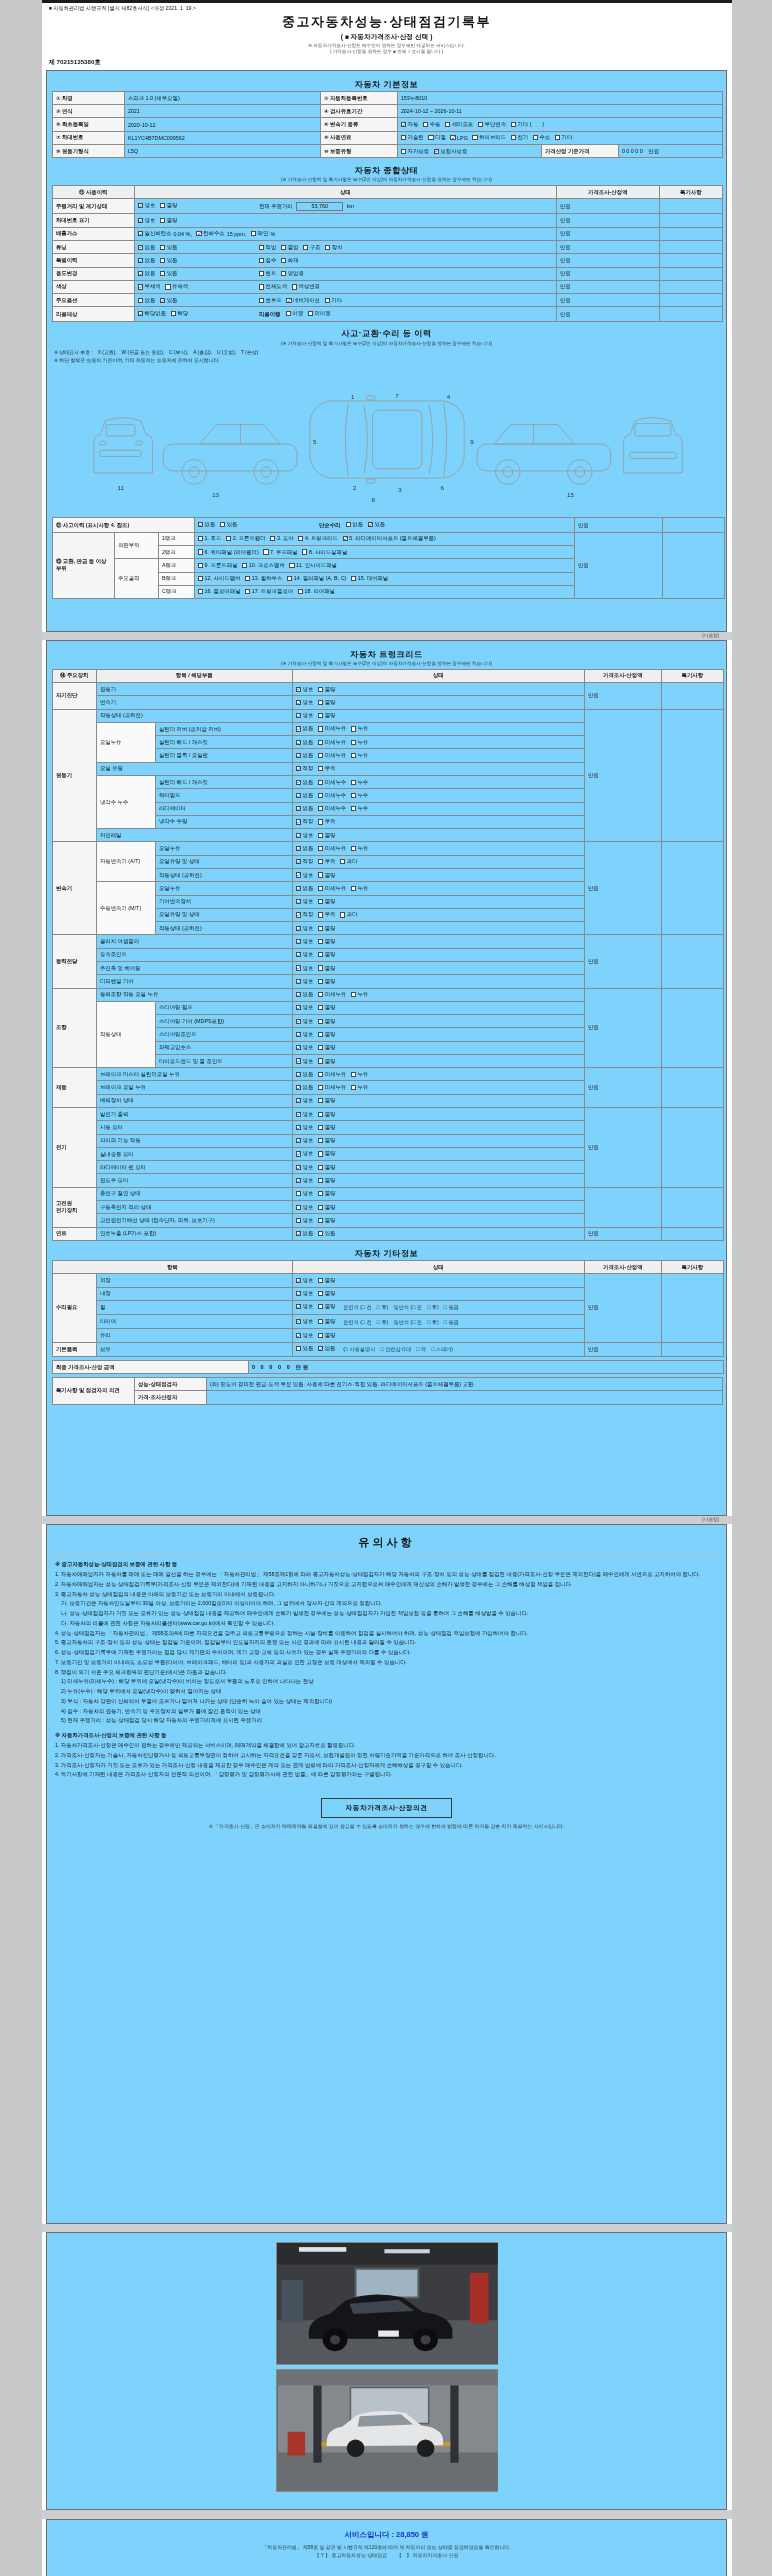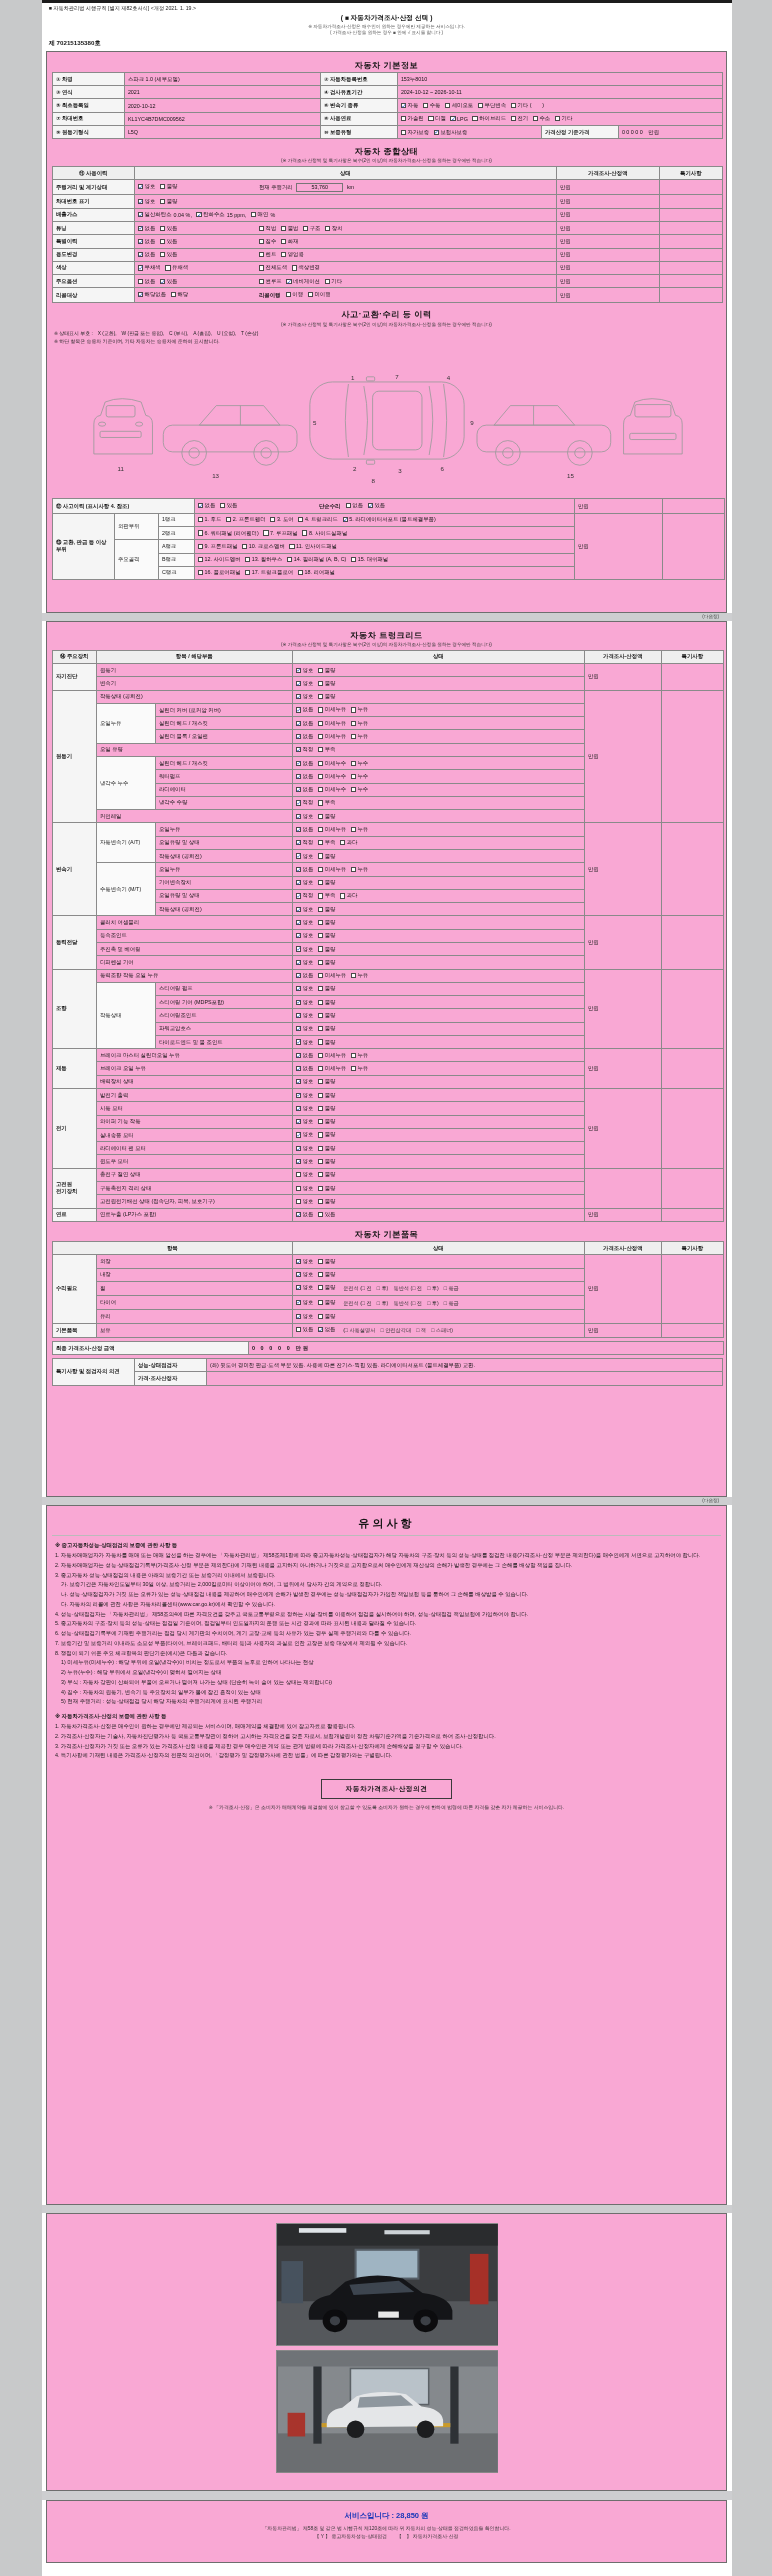--- a/index.html
+++ b/index.html
@@ -5,21 +5,21 @@
   *{box-sizing:border-box;margin:0;padding:0}
   body{width:773px;height:2576px;overflow:hidden;background:#c8c9ca;font-family:"Liberation Sans","DejaVu Sans",sans-serif;color:#151515}
   .sheet{width:690px;margin:0 auto;background:#fff;min-height:2576px;padding:0 4.1px 15.5px}
   .topline{height:2.6px;background:#1c1c1c;margin:0 -4.1px}
   .header{padding:2.6px 3.1px 3.1px}
   .form-ref{font-size:5.2px;color:#222}
   .title{text-align:center;font-size:13px;font-weight:bold;letter-spacing:1.5px;margin-top:1px}
   .subtitle{text-align:center;font-size:6.7px;font-weight:bold;margin-top:1.5px}
   .sub-note{text-align:center;font-size:4.6px;color:#555;margin-top:1px}
   .doc-no{font-size:6.2px;font-weight:bold;margin-top:4.1px}
-  .panel{background:#f9a8d4;border:0.5px solid #6e6e6e;padding:4.1px 5.2px;position:relative}
+  .panel{background:#7dd3fc;border:0.5px solid #6e6e6e;padding:4.1px 5.2px;position:relative}
   .p1{min-height:562px}.p2{min-height:876px}.p3{min-height:700px}.p4{min-height:278px}.p5{min-height:63px}
   .gap{height:8.2px;background:#cdced0;margin:0 -4.1px;position:relative}
   .next-note{position:absolute;right:12.4px;top:1px;font-size:4.6px;color:#444}
   .sec-title{text-align:center;font-weight:bold;font-size:8.2px;padding:3.6px 0 1.5px;letter-spacing:0.5px}
   .sec-note{text-align:center;font-size:4.6px;color:#333;padding-bottom:2.6px}
   table.frm{width:100%;border-collapse:collapse;table-layout:fixed;margin-bottom:3.1px}
   table.frm th,table.frm td{border:0.5px solid #8a8a8a;font-size:5.4px;padding:2.6px 3.1px;vertical-align:middle;text-align:left;word-break:keep-all;overflow:hidden}
   table.frm th{background:#efefef;text-align:center;padding:2.6px 2.1px}
   td.lbl,td.item,td.vlbl{background:#f5f5f5;font-weight:bold}
   td.vlbl{text-align:center}
@@ -56,20 +56,21 @@
   svg text{font-family:"Liberation Sans",sans-serif}
 </style>
 </head>
 <body>
 
 <div class="sheet">
   <div class="topline"></div>
 
   <div class="header">
     <div class="form-ref">■ 자동차관리법 시행규칙 [별지 제82호서식] &lt;개정 2021. 1. 19.&gt;</div>
+    <div class="title">중고자동차성능·상태점검기록부</div>
     <div class="subtitle">( ■ 자동차가격조사·산정 선택 )</div>
     <div class="sub-note">※ 자동차가격조사·산정은 매수인이 원하는 경우에만 제공하는 서비스입니다.</div>
     <div class="sub-note">( 가격조사·산정을 원하는 경우 ■ 안에 √ 표시를 합니다 )</div>
     <div class="doc-no">제 70215135380호</div>
   </div>
 
   <div class="panel p1">
     <div class="sec-title">자동차 기본정보</div>
     <table class="frm">
       <colgroup>
@@ -1026,21 +1027,21 @@
               </span><span class="cb">
                 <span class="box"></span>
                 <span class="cbl">있음</span>
               </span></td>
             <td class="price" rowspan="1">만원</td>
             <td class="notecell" rowspan="1"></td>
           </tr>
         </tbody>
     </table>
 
-    <div class="sec-title">자동차 기본품목</div>
+    <div class="sec-title">자동차 기타정보</div>
     <table class="frm etc-t">
       <colgroup>
           <col style="width:44px">
           <col style="width:59px">
           <col style="width:137px">
           <col style="width:292px">
           <col style="width:77px">
           <col style="width:62px">
         </colgroup>
       <thead>

